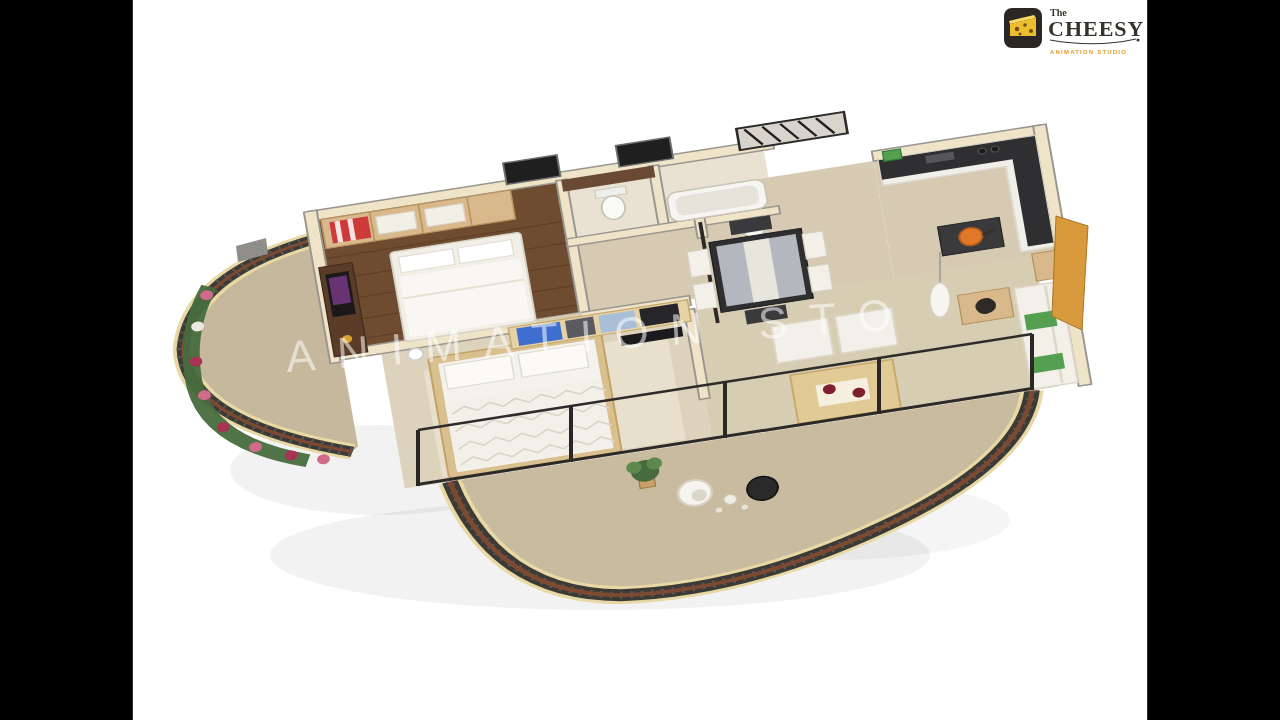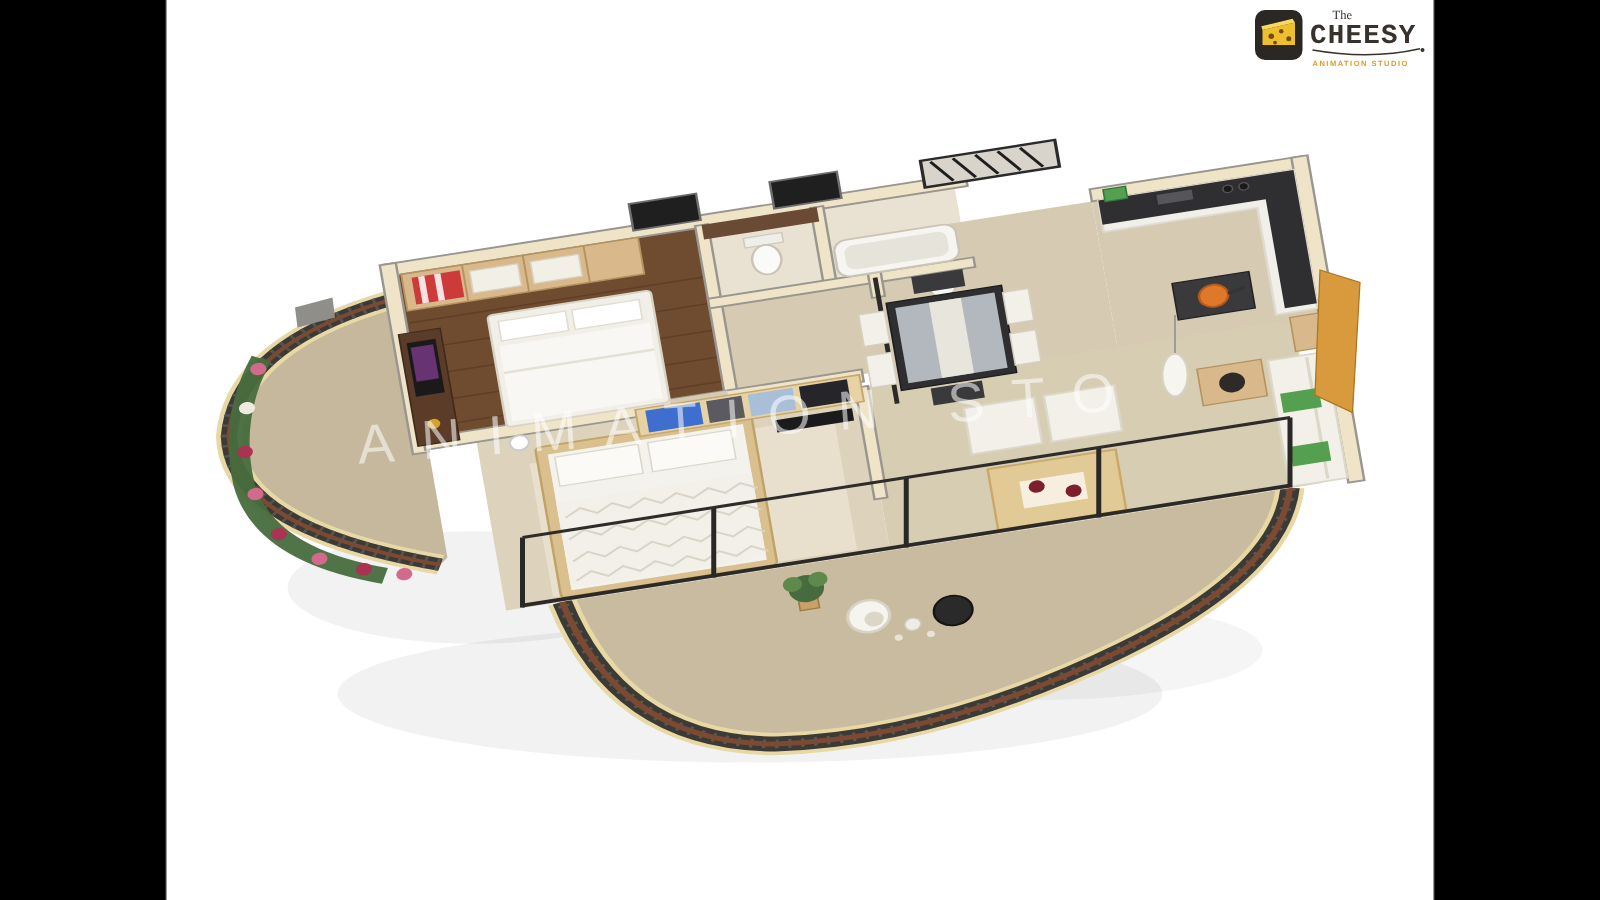--- a/index.html
+++ b/index.html
@@ -9,22 +9,22 @@
   .pillar.left{left:0;border-right:1px solid #2e2e2e;}
   .pillar.right{right:0;border-left:1px solid #2e2e2e;}
   .plan-svg{position:absolute;left:0;top:0;z-index:1;}
   .watermark{position:absolute;left:286px;top:332px;z-index:3;
     font-size:44px;font-weight:400;letter-spacing:22px;color:var(--watermark,rgba(255,255,255,.55));
     transform:rotate(-4deg);transform-origin:left center;white-space:nowrap;pointer-events:none;}
   .logo{position:absolute;left:1004px;top:8px;z-index:7;display:flex;gap:6px;align-items:flex-start;}
   .logo-badge{width:38px;height:40px;background:var(--logo_bg,#2b2724);border-radius:8px;
     display:flex;align-items:center;justify-content:center;}
   .logo-text{display:flex;flex-direction:column;line-height:1;}
-  .logo-the{font-family:"Liberation Serif",serif;font-size:10px;font-weight:400;color:var(--logo_text,#37322b);margin-left:18px;}
-  .logo-name{font-family:Liberation Mono, monospace;font-size:22px;font-weight:700;letter-spacing:1px;
+  .logo-the{font-family:"Liberation Serif",serif;font-size:10px;font-weight:700;color:var(--logo_text,#37322b);margin-left:2px;}
+  .logo-name{font-family:Liberation Serif, serif;font-size:22px;font-weight:700;letter-spacing:1px;
     color:var(--logo_text,#37322b);}
   .logo-sub{font-size:6px;letter-spacing:1.2px;color:var(--logo_accent,#e09a2c);margin:2px 0 0 2px;
     text-transform:uppercase;font-weight:700;}
   .logo-swoosh{margin-top:-3px;}
 </style>
 </head>
 <body>
 
 <div class="stage">
 

